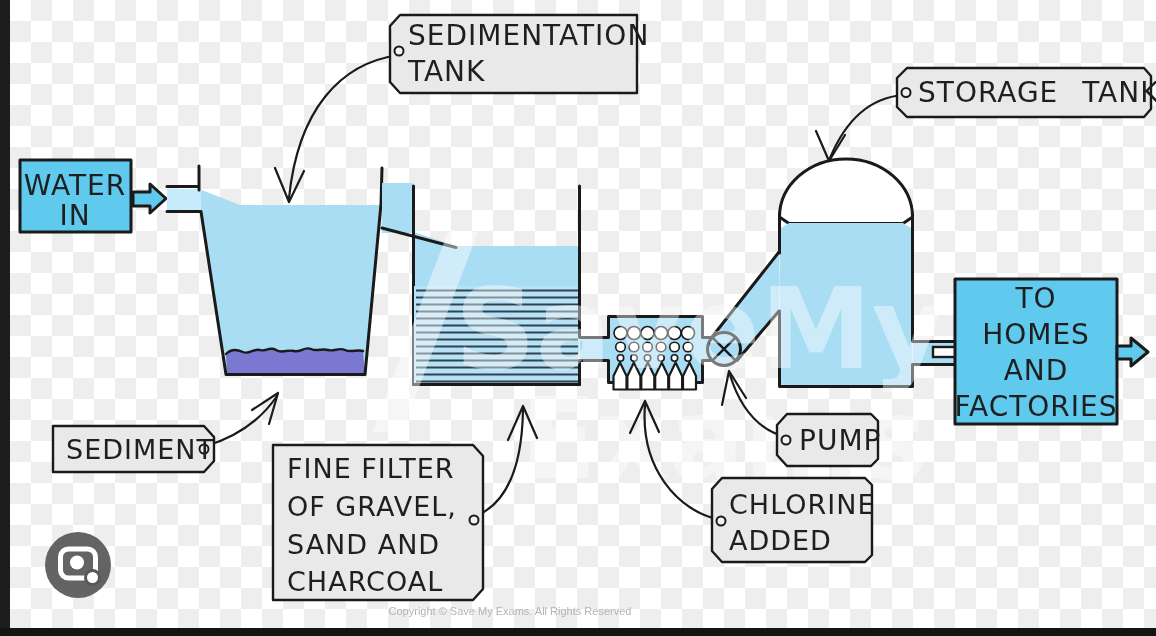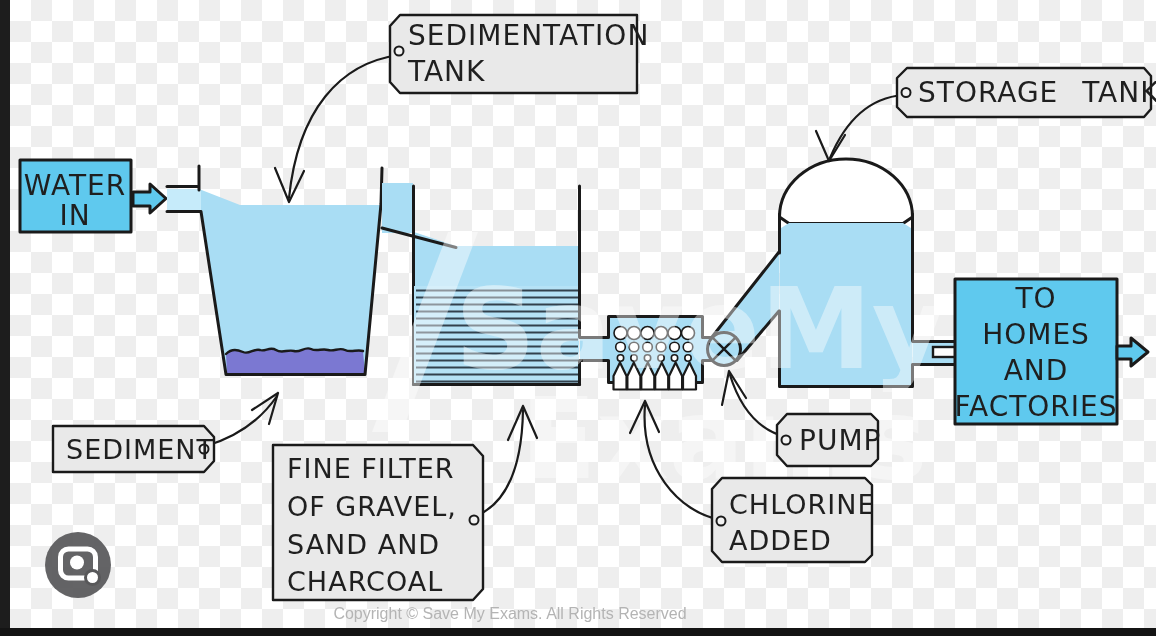--- a/index.html
+++ b/index.html
@@ -5,21 +5,21 @@
   html,body{margin:0;padding:0;background:#000;}
   #stage{position:relative;width:1156px;height:636px;overflow:hidden;background:#fff;
          font-family:"DejaVu Sans",sans-serif;}
   #checker{position:absolute;left:10px;top:0;width:1146px;height:629px;
            background:repeating-conic-gradient(#eeeeee 0% 25%, #ffffff 0% 50%);
            background-size:42px 42px;}
   #left-bar{position:absolute;left:0;top:0;width:10px;height:636px;background:#1d1d1d;}
   #bottom-bar{position:absolute;left:0;bottom:0;width:1156px;height:8px;background:#141414;}
   #diagram{position:absolute;left:0;top:0;}
   #copyright{position:absolute;left:0;top:605px;width:1020px;text-align:center;
-             font-family:"Liberation Sans",sans-serif;font-size:16px;color:#b4b4b4;}
+             font-family:"Liberation Sans",sans-serif;font-size:11px;color:#b4b4b4;}
   .ln{stroke:#1a1a1a;stroke-width:3;fill:none;stroke-linecap:round;stroke-linejoin:round;}
   .ln2{stroke:#1a1a1a;stroke-width:2.4;fill:none;stroke-linecap:round;stroke-linejoin:round;}
   .leader{stroke:#1a1a1a;stroke-width:2.2;fill:none;stroke-linecap:round;}
   .water{fill:#a9ddf4;}
   .pale{fill:#c6ebfa;}
   .accent{fill:#5fc9ee;stroke:#1a1a1a;stroke-width:3;stroke-linejoin:round;}
   .tag{fill:#e9e9e9;stroke:#1a1a1a;stroke-width:2.4;stroke-linejoin:round;}
   .eyelet{fill:#f2f2f2;stroke:#1a1a1a;stroke-width:2;}
   .dtext{fill:#1f1f1f;font-family:"DejaVu Sans",sans-serif;font-size:28px;letter-spacing:1px;}
   .dtext.small{font-size:27px;}

